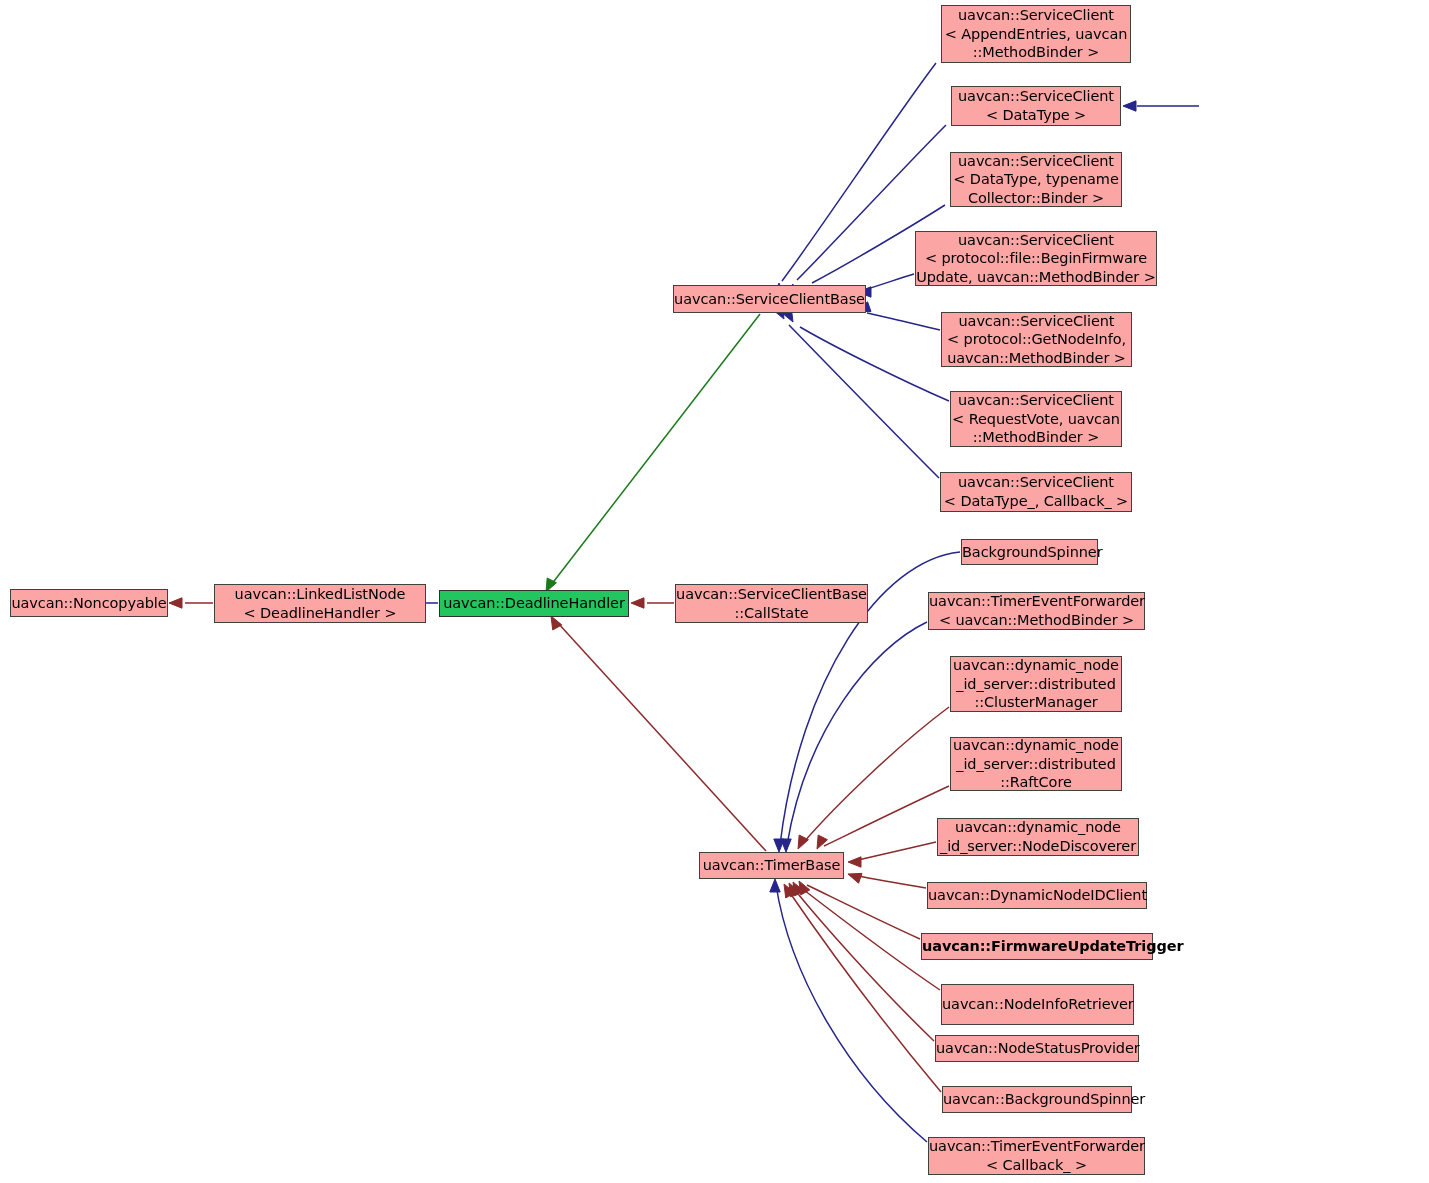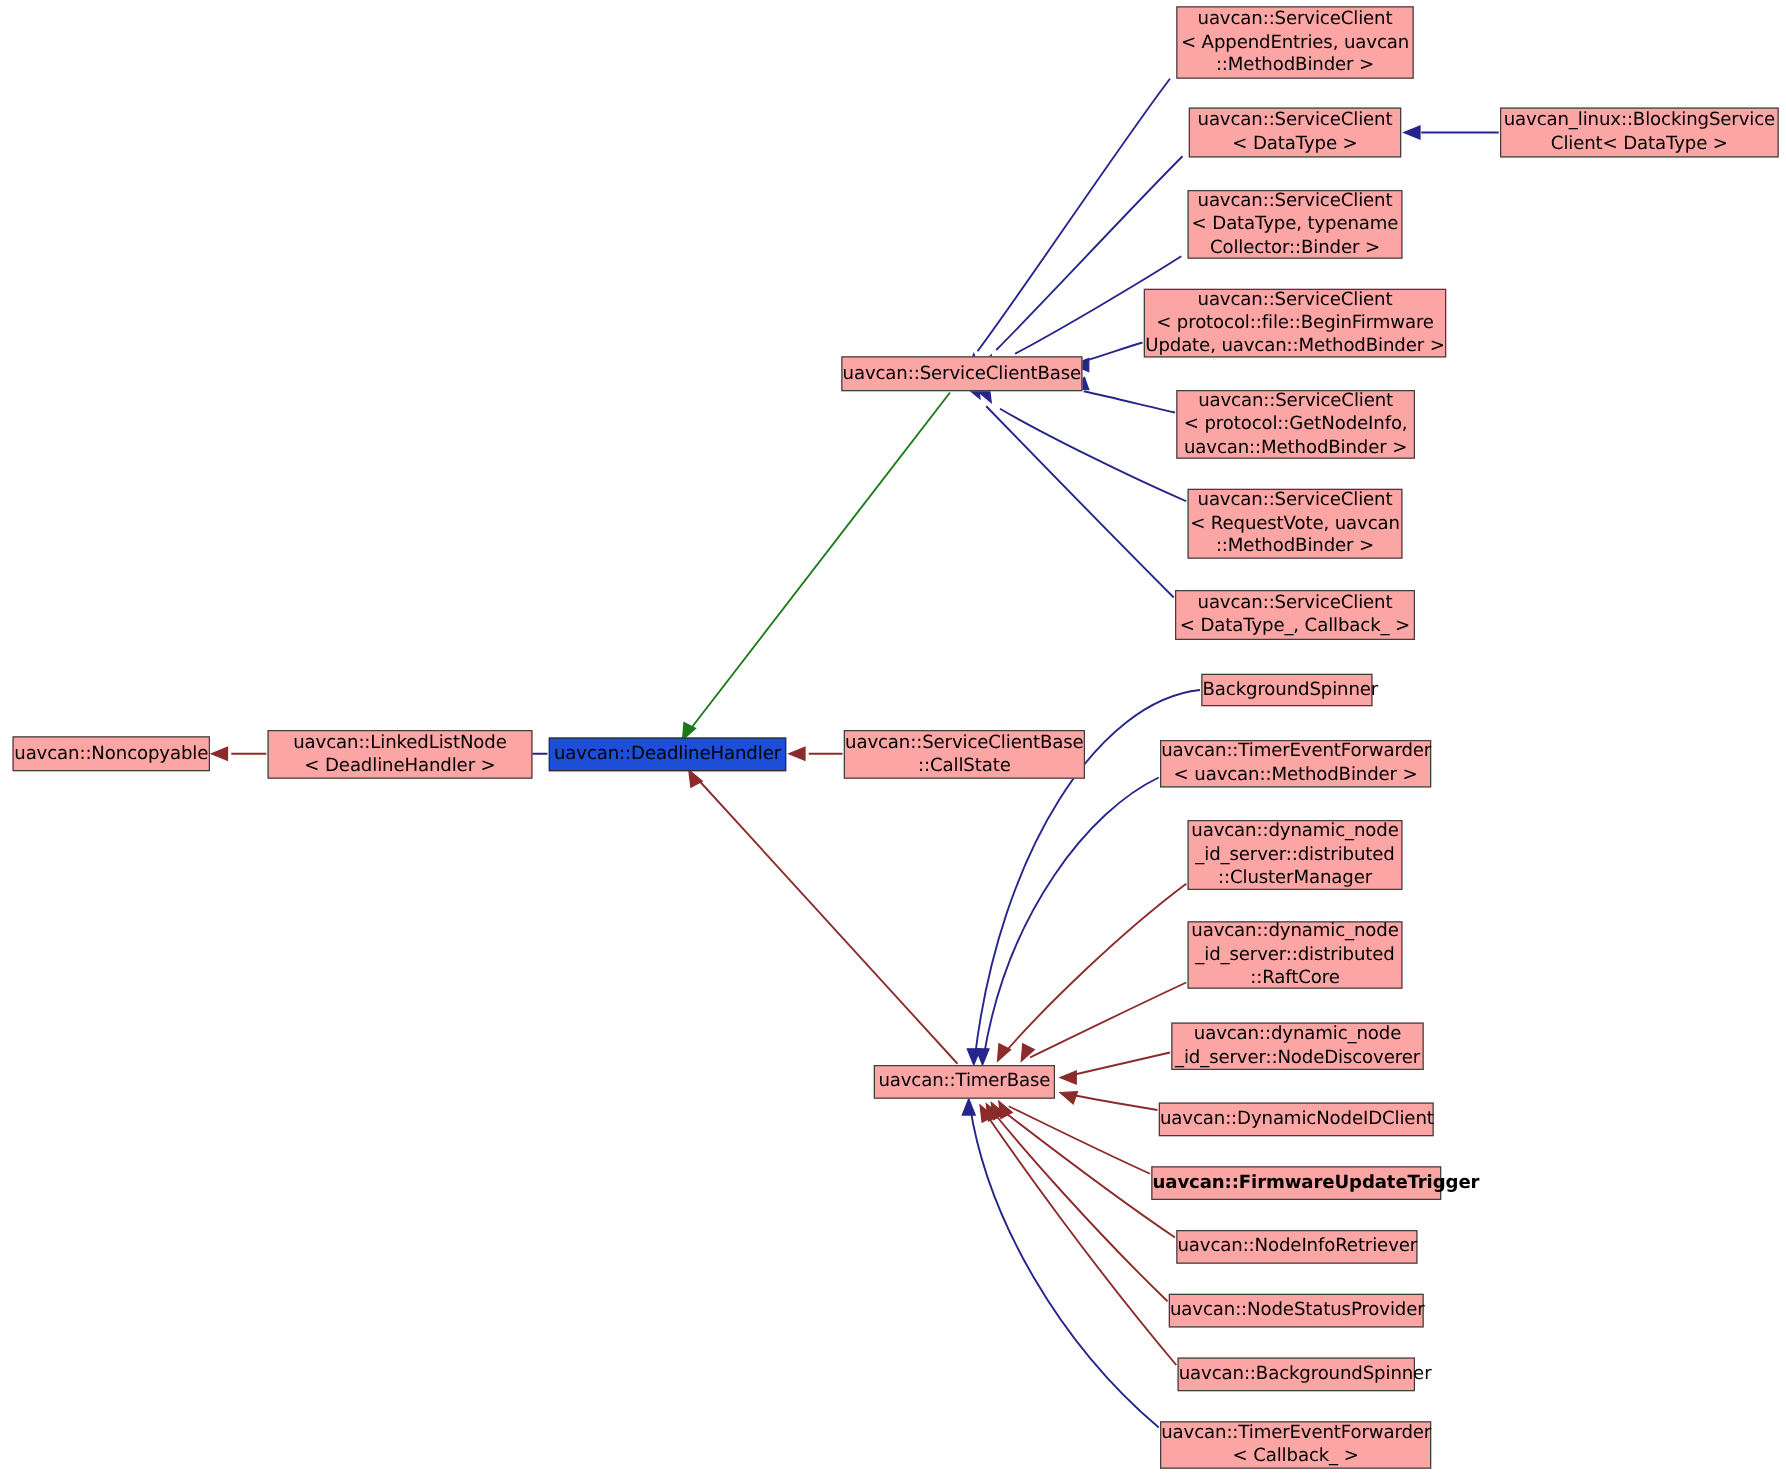--- a/index.html
+++ b/index.html
@@ -31,21 +31,21 @@
     font-size: 14.5px;
     line-height: 18.6px;
     text-align: center;
     display: flex;
     align-items: center;
     justify-content: center;
     white-space: pre;
     letter-spacing: -0.1px;
   }
   .node.highlight {
-    background: #1d4ed8;
+    background: #22c55e;
     border-color: #303030;
   }
   .node span { display: block; width: 100%; }
 </style>
 </head>
 <body>
 
 <div id="canvas">
   <svg id="edges" viewBox="0 0 1429 1183" xmlns="http://www.w3.org/2000/svg">
       <path d="M936,63 C900,110 820,230 782,281" fill="none" stroke="#25258c" stroke-width="1.5"></path>
@@ -95,22 +95,20 @@
       <path d="M941,1092 C872,1010 812,925 788,890" fill="none" stroke="#8b2b2b" stroke-width="1.5"></path>
       <polygon points="784,884 794.8212664721566,892.8848293139812 785.7086210219195,897.8967843116117" fill="#8b2b2b" stroke="#8b2b2b"></polygon>
       <path d="M927,1142 C848,1075 790,975 776,885" fill="none" stroke="#25258c" stroke-width="1.5"></path>
       <polygon points="775,879 780.2,892 769.8,892" fill="#25258c" stroke="#25258c"></polygon>
     </svg>
 <div class="node" style="left: 941px; top: 5px; width: 190px; height: 58px;"><span>uavcan::ServiceClient
 &lt; AppendEntries, uavcan
 ::MethodBinder &gt;</span></div>
     <div class="node" style="left: 951px; top: 86px; width: 170px; height: 40px;"><span>uavcan::ServiceClient
 &lt; DataType &gt;</span></div>
-    <div class="node" style="left: 1200px; top: 86px; width: 223px; height: 40px;"><span>uavcan_linux::BlockingService
-Client&lt; DataType &gt;</span></div>
     <div class="node" style="left: 950px; top: 152px; width: 172px; height: 55px;"><span>uavcan::ServiceClient
 &lt; DataType, typename
 Collector::Binder &gt;</span></div>
     <div class="node" style="left: 915px; top: 231px; width: 242px; height: 55px;"><span>uavcan::ServiceClient
 &lt; protocol::file::BeginFirmware
 Update, uavcan::MethodBinder &gt;</span></div>
     <div class="node" style="left: 673px; top: 285px; width: 193px; height: 28px;"><span>uavcan::ServiceClientBase</span></div>
     <div class="node" style="left: 941px; top: 312px; width: 191px; height: 55px;"><span>uavcan::ServiceClient
 &lt; protocol::GetNodeInfo,
 uavcan::MethodBinder &gt;</span></div>
@@ -132,18 +130,18 @@
 _id_server::distributed
 ::ClusterManager</span></div>
     <div class="node" style="left: 950px; top: 737px; width: 172px; height: 54px;"><span>uavcan::dynamic_node
 _id_server::distributed
 ::RaftCore</span></div>
     <div class="node" style="left: 937px; top: 818px; width: 202px; height: 38px;"><span>uavcan::dynamic_node
 _id_server::NodeDiscoverer</span></div>
     <div class="node" style="left: 699px; top: 852px; width: 145px; height: 27px;"><span>uavcan::TimerBase</span></div>
     <div class="node" style="left: 927px; top: 882px; width: 220px; height: 27px;"><span>uavcan::DynamicNodeIDClient</span></div>
     <div class="node" style="left: 921px; top: 933px; width: 232px; height: 27px; font-weight: bold;"><span>uavcan::FirmwareUpdateTrigger</span></div>
-    <div class="node" style="left: 941px; top: 984px; width: 193px; height: 27px;"><span>uavcan::NodeInfoRetriever</span></div>
+    <div class="node" style="left: 941px; top: 984px; width: 193px; height: 41px;"><span>uavcan::NodeInfoRetriever</span></div>
     <div class="node" style="left: 935px; top: 1035px; width: 204px; height: 27px;"><span>uavcan::NodeStatusProvider</span></div>
     <div class="node" style="left: 942px; top: 1086px; width: 190px; height: 27px;"><span>uavcan::BackgroundSpinner</span></div>
     <div class="node" style="left: 928px; top: 1137px; width: 217px; height: 38px;"><span>uavcan::TimerEventForwarder
 &lt; Callback_ &gt;</span></div>
   </div>
 
 </body></html>

